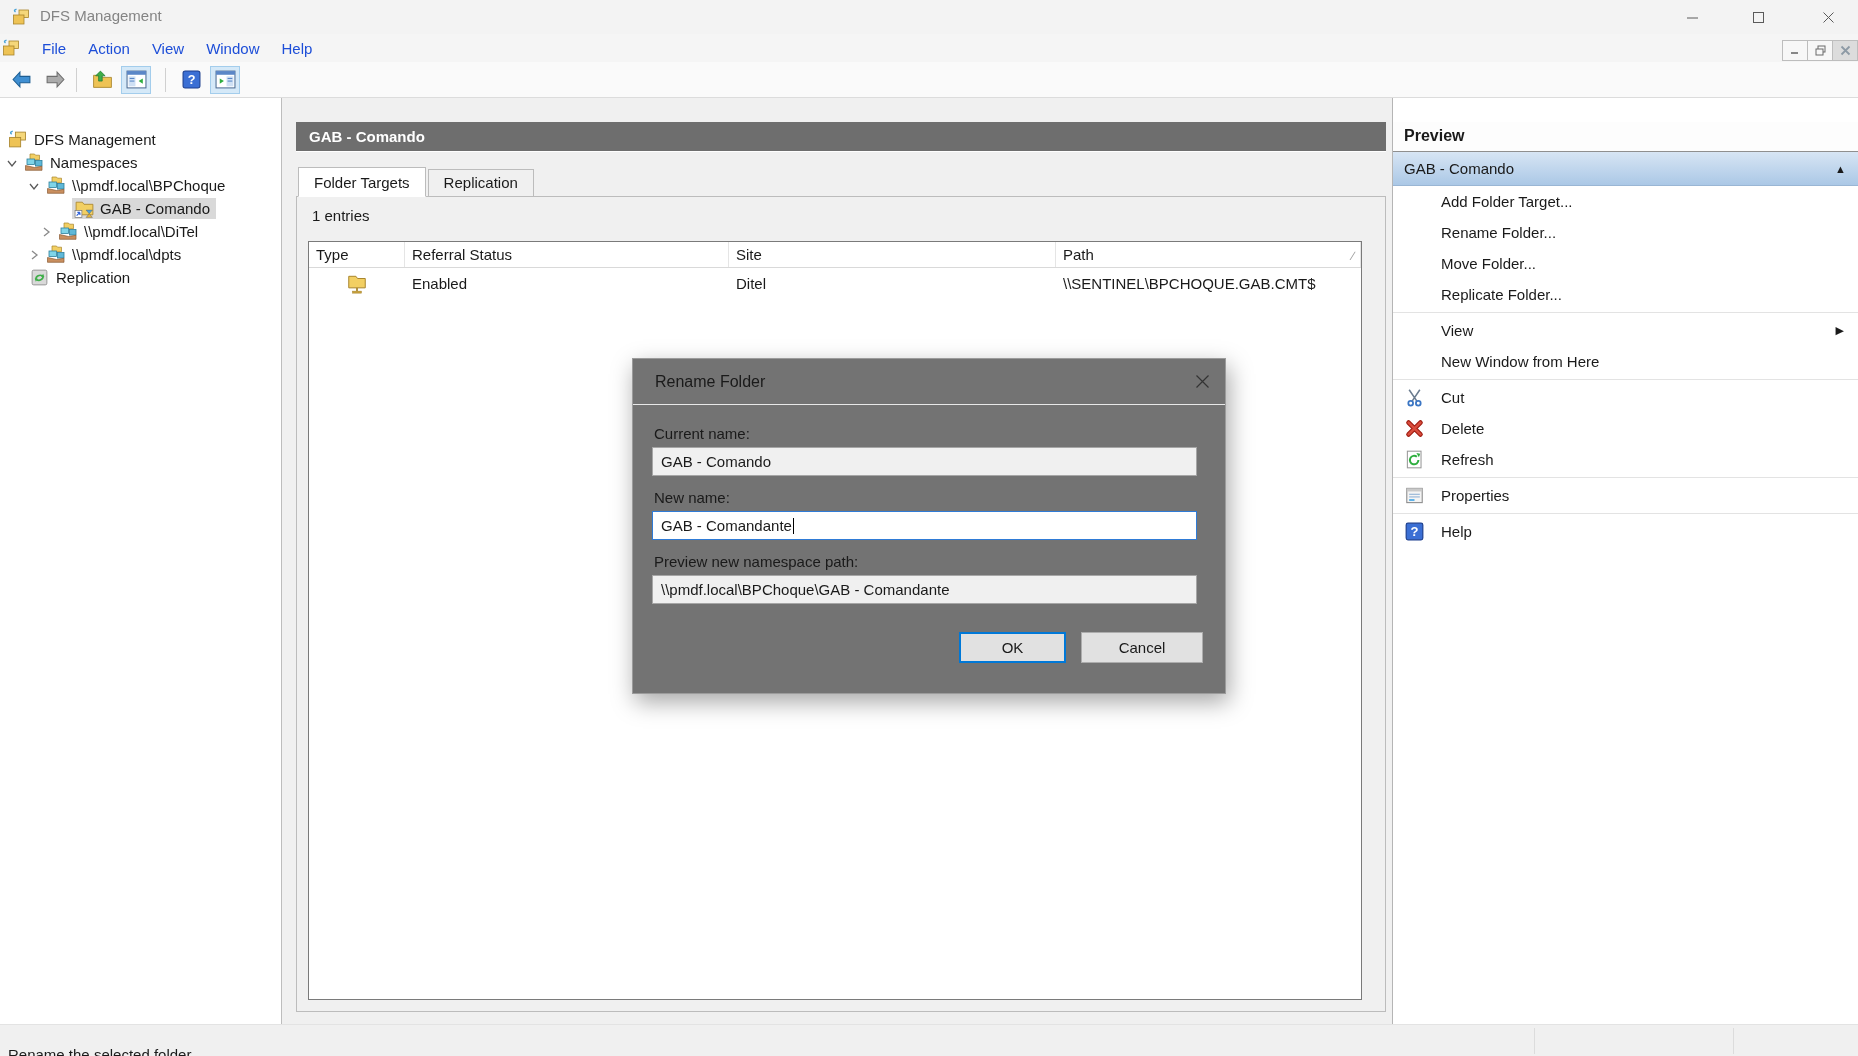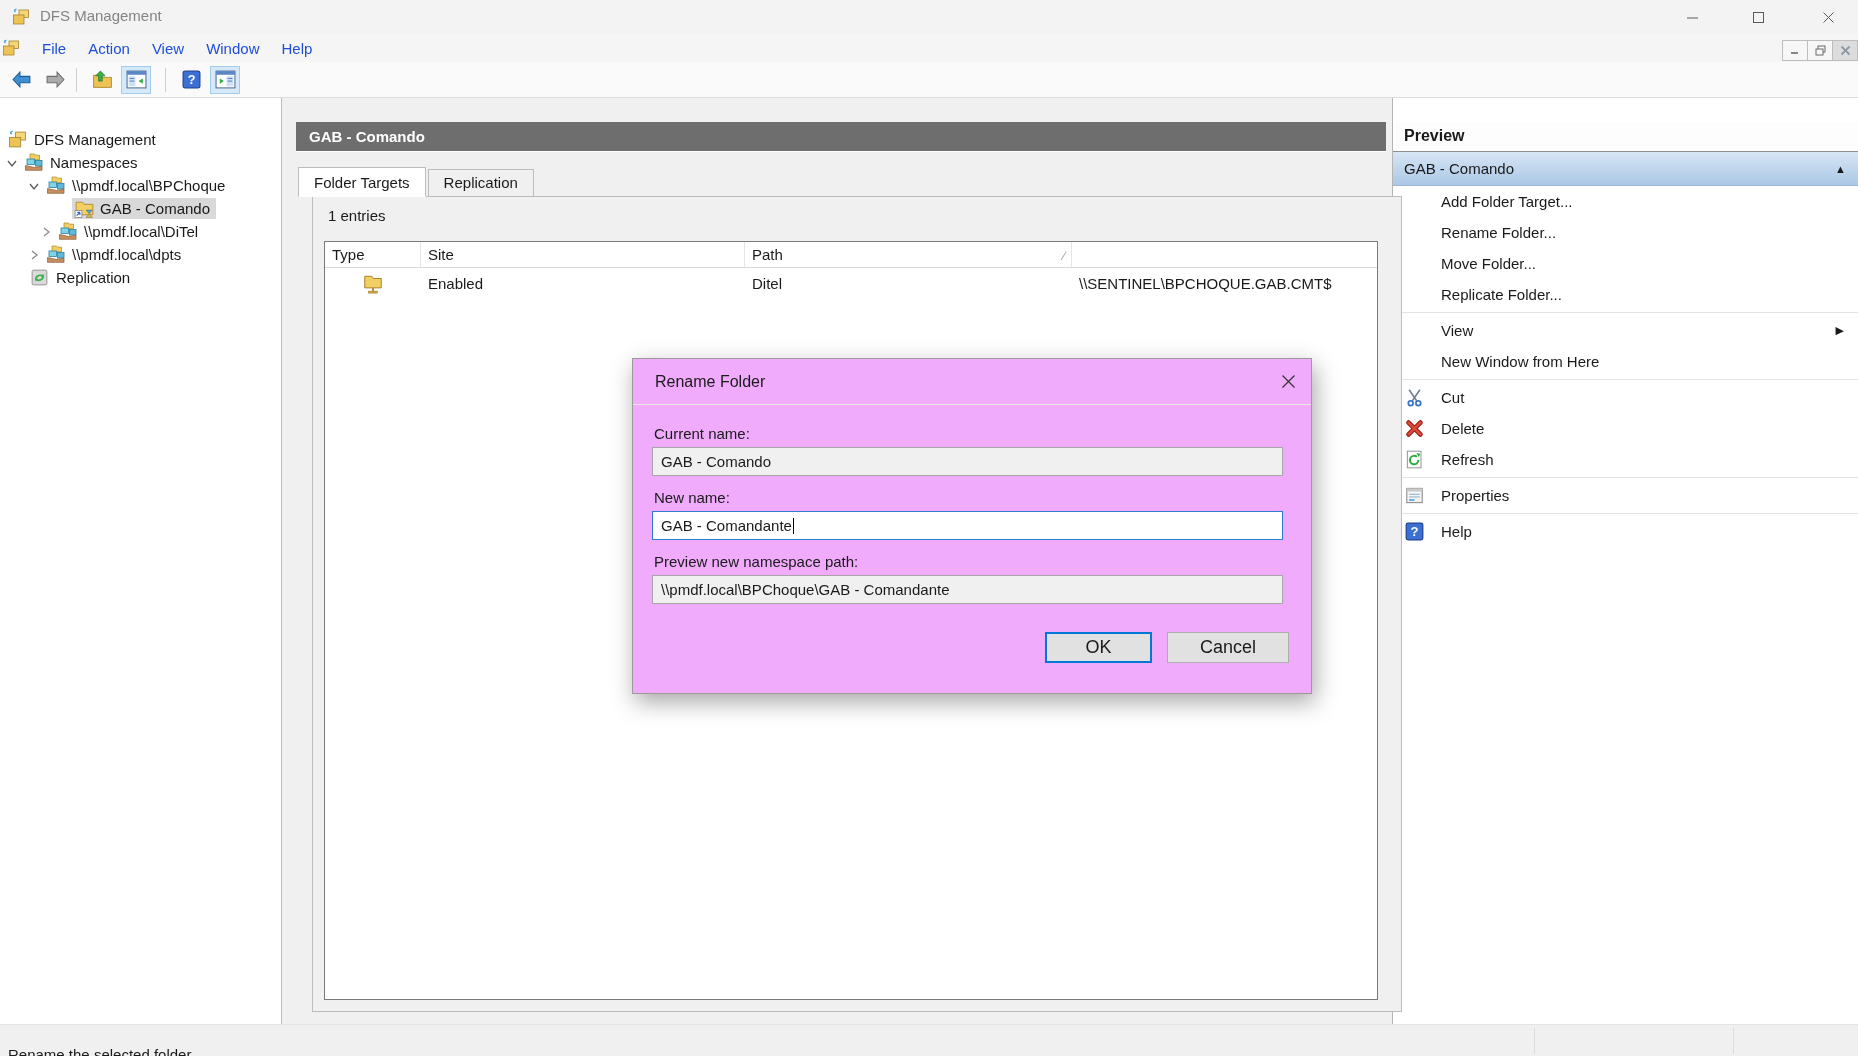--- a/index.html
+++ b/index.html
@@ -37,21 +37,21 @@
   .ticon { width:21px; height:19px; display:inline-flex; margin-right:5px; }
   .tlabel { font-size:15px; }
   .selwrap { display:flex; align-items:center; background:#d9d9d9; padding:1px 6px 1px 2px; }
 
   
   .mainpanel { position:absolute; left:296px; top:98px; width:1090px; height:926px; }
   .mheader { position:absolute; left:0; top:24px; width:1090px; height:30px; background:#6e6e6e; color:#fff; font-weight:bold; font-size:15px; line-height:30px; padding-left:13px; border-bottom:1px solid #fff; }
   .tabstrip { position:absolute; left:2px; top:70px; height:29px; display:flex; align-items:flex-end;justify-content:center; }
   .tab { padding:4px 15px 5px 15px; font-size:15px; border:1px solid #bcbcbc; background:#f0f0f0; margin-right:2px; position:relative; }
   .tab.active { background:#fff; border-bottom:1px solid #fff; z-index:3; padding-top:6px; }
-  .tabpage { position:absolute; left:16px; top:98px; width:1090px; height:816px; background:#f0f0f0; border:1px solid #bcbcbc; z-index:1; }
+  .tabpage { position:absolute; left:0; top:98px; width:1090px; height:816px; background:#f0f0f0; border:1px solid #bcbcbc; z-index:1; }
   .entries { padding:10px 0 0 15px; font-size:15px; }
   .listbox { position:absolute; left:11px; top:44px; right:23px; bottom:11px; background:#fff; border:1px solid #7a7a7a; }
   .lv-head { display:grid; grid-template-columns:96px 324px 327px 1fr; height:26px; border-bottom:1px solid #d9d9d9; }
   .lv-hcell { font-size:15px; line-height:25px; padding-left:7px; border-right:1px solid #e5e5e5; position:relative; color:#1a1a1a; }
   .sortmark { position:absolute; right:6px; top:2px; color:#9a9a9a; font-size:12px; }
   .lv-row { display:grid; grid-template-columns:96px 324px 327px 1fr; height:31px; align-items:center; }
   .lv-cell { font-size:15px; padding-left:7px; }
   .lv-cell.icon { display:flex; justify-content:center; padding-left:0; }
   .lv-cell.icon svg { width:22px; height:22px; }
 
@@ -66,33 +66,33 @@
   .act-label { margin-left:14px; }
   .act-arrow { margin-left:auto; margin-right:14px; font-size:11px; }
   .act-sep { height:1px; background:#e3e3e3; margin:2px 0; }
 
   
   .statusbar { position:absolute; left:0; top:1024px; width:1858px; height:32px; background:#f0f0f0; border-top:1px solid #e3e3e3; }
   .statusbar .stext { position:absolute; left:8px; top:21px; font-size:15px; }
   .sdiv { position:absolute; top:3px; width:1px; height:26px; background:#dcdcdc; }
 
   
-  .dialog { position:absolute; left:632px; top:358px; width:680px; height:336px; background:#f0abfc; border:1px solid #9b9b9b; box-shadow:3px 8px 22px rgba(0,0,0,0.35); z-index:50; }
+  .dialog { position:absolute; left:632px; top:358px; width:594px; height:336px; background:#737373; border:1px solid #9b9b9b; box-shadow:3px 8px 22px rgba(0,0,0,0.35); z-index:50; }
   .dlg-titlerow { height:46px; display:flex; align-items:center; border-bottom:1px solid #e8e8e8; }
   .dlg-title { margin-left:22px; font-size:16px; }
   .dlg-close { margin-left:auto; width:46px; height:46px; display:flex; align-items:center; justify-content:center; }
   .dlg-close svg { width:15px; height:15px; }
   .dlg-body { padding:14px 28px 0 19px; }
   .dlg-label { font-size:15px; margin:6px 0 5px 2px; }
   .field { height:29px; line-height:27px; padding-left:8px; font-size:15px; width:100%; }
   .field.ro { background:#f0f0f0; border:1px solid #a6a6a6; color:#1a1a1a; }
   .field.focus { background:#fff; border:1px solid #2f7bd6; }
   .caret { display:inline-block; width:1px; height:16px; background:#000; vertical-align:-3px; margin-left:1px; }
   .dlg-buttons { position:absolute; right:22px; bottom:30px; display:flex; }
-  .btn { height:31px; font-size:18px; background:#e1e1e1; display:flex; align-items:center; justify-content:center; }
+  .btn { height:31px; font-size:15px; background:#e1e1e1; display:flex; align-items:center; justify-content:center; }
   .btn.ok { width:107px; border:2px solid #0078d7; }
   .btn.cancel { width:122px; border:1px solid #adadad; margin-left:15px; }
 </style>
 </head>
 <body>
 
 <div id="screen">
 
   <div class="titlebar">
     <svg class="appicon" viewBox="0 0 18 18">
@@ -313,20 +313,21 @@
       <div class="tab active">Folder Targets</div>
       <div class="tab">Replication</div>
     </div>
 
     <div class="tabpage">
       <div class="entries">1 entries</div>
 
       <div class="listbox">
         <div class="lv-head">
           <div class="lv-hcell">Type</div>
+          <div class="lv-hcell">Referral Status</div>
           <div class="lv-hcell">Site</div>
           <div class="lv-hcell">
             <span>Path</span>
             <span class="sortmark">∕</span>
           </div>
         </div>
         <div class="lv-row">
           <div class="lv-cell icon">
             <svg viewBox="0 0 20 20">
                 <path d="M2.5 3 h6.5 l1.5 2 H17.5 v8.5 H2.5 z" fill="#f2cf63" stroke="#a8842c" stroke-width="0.9"></path>

